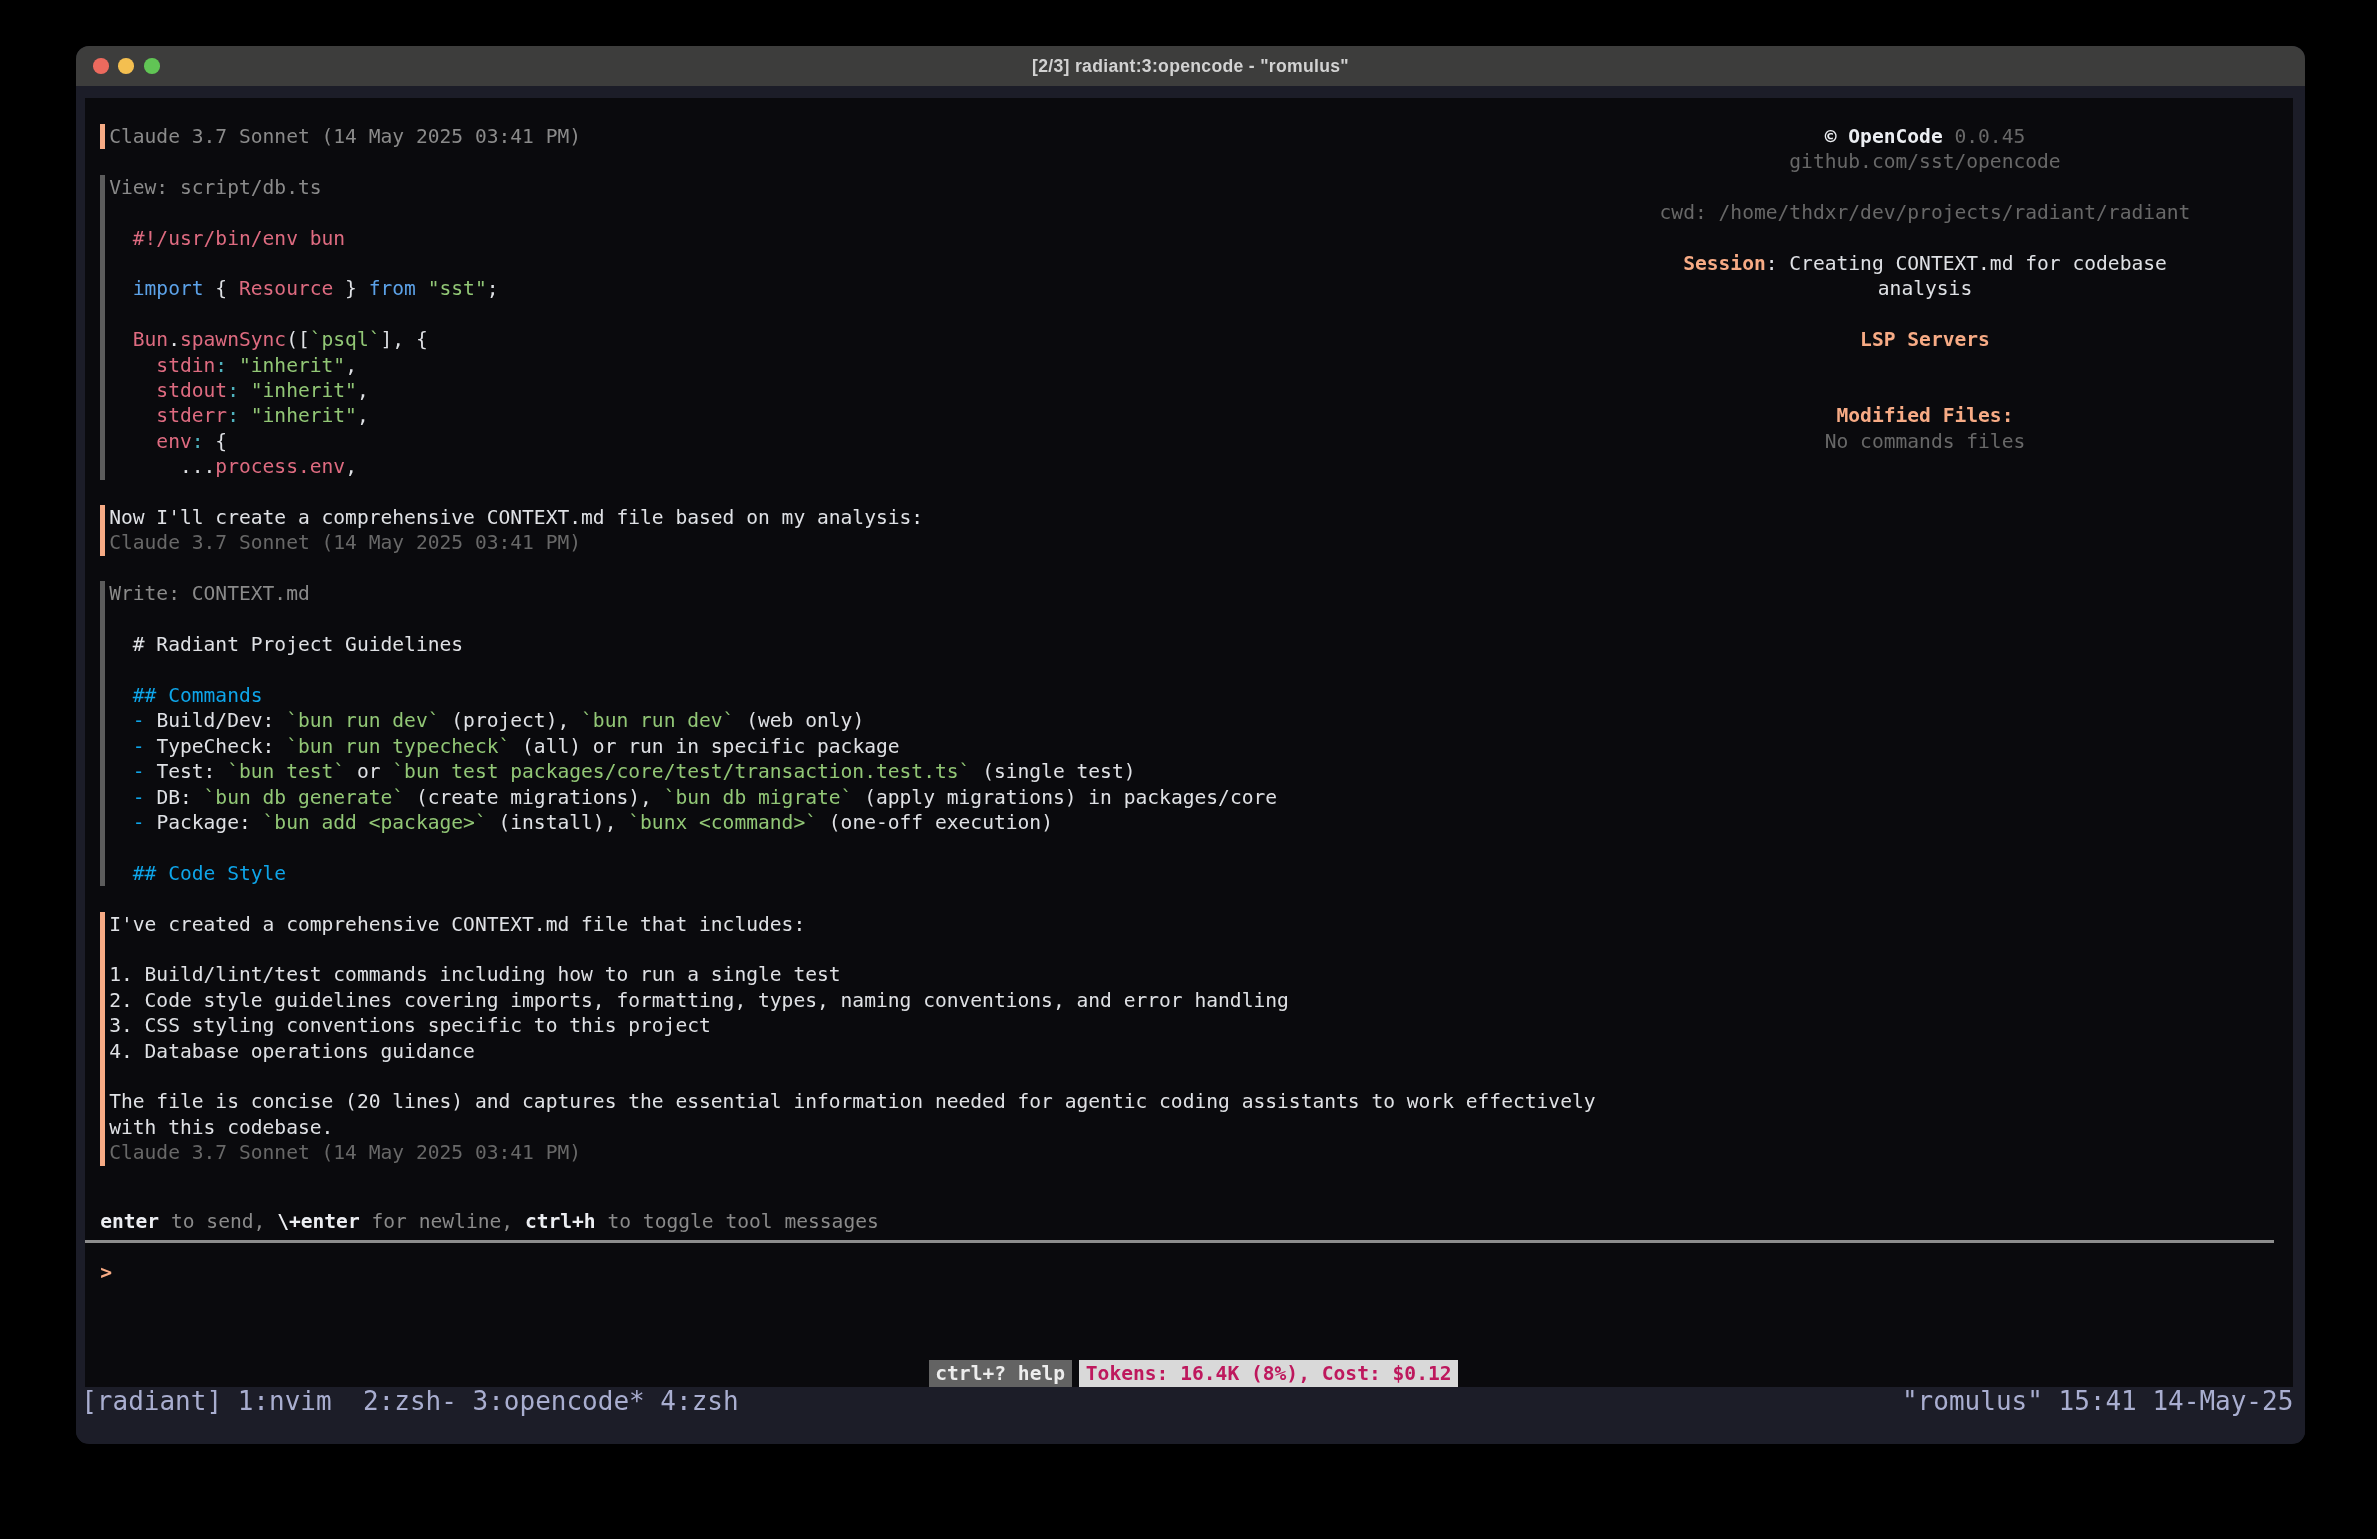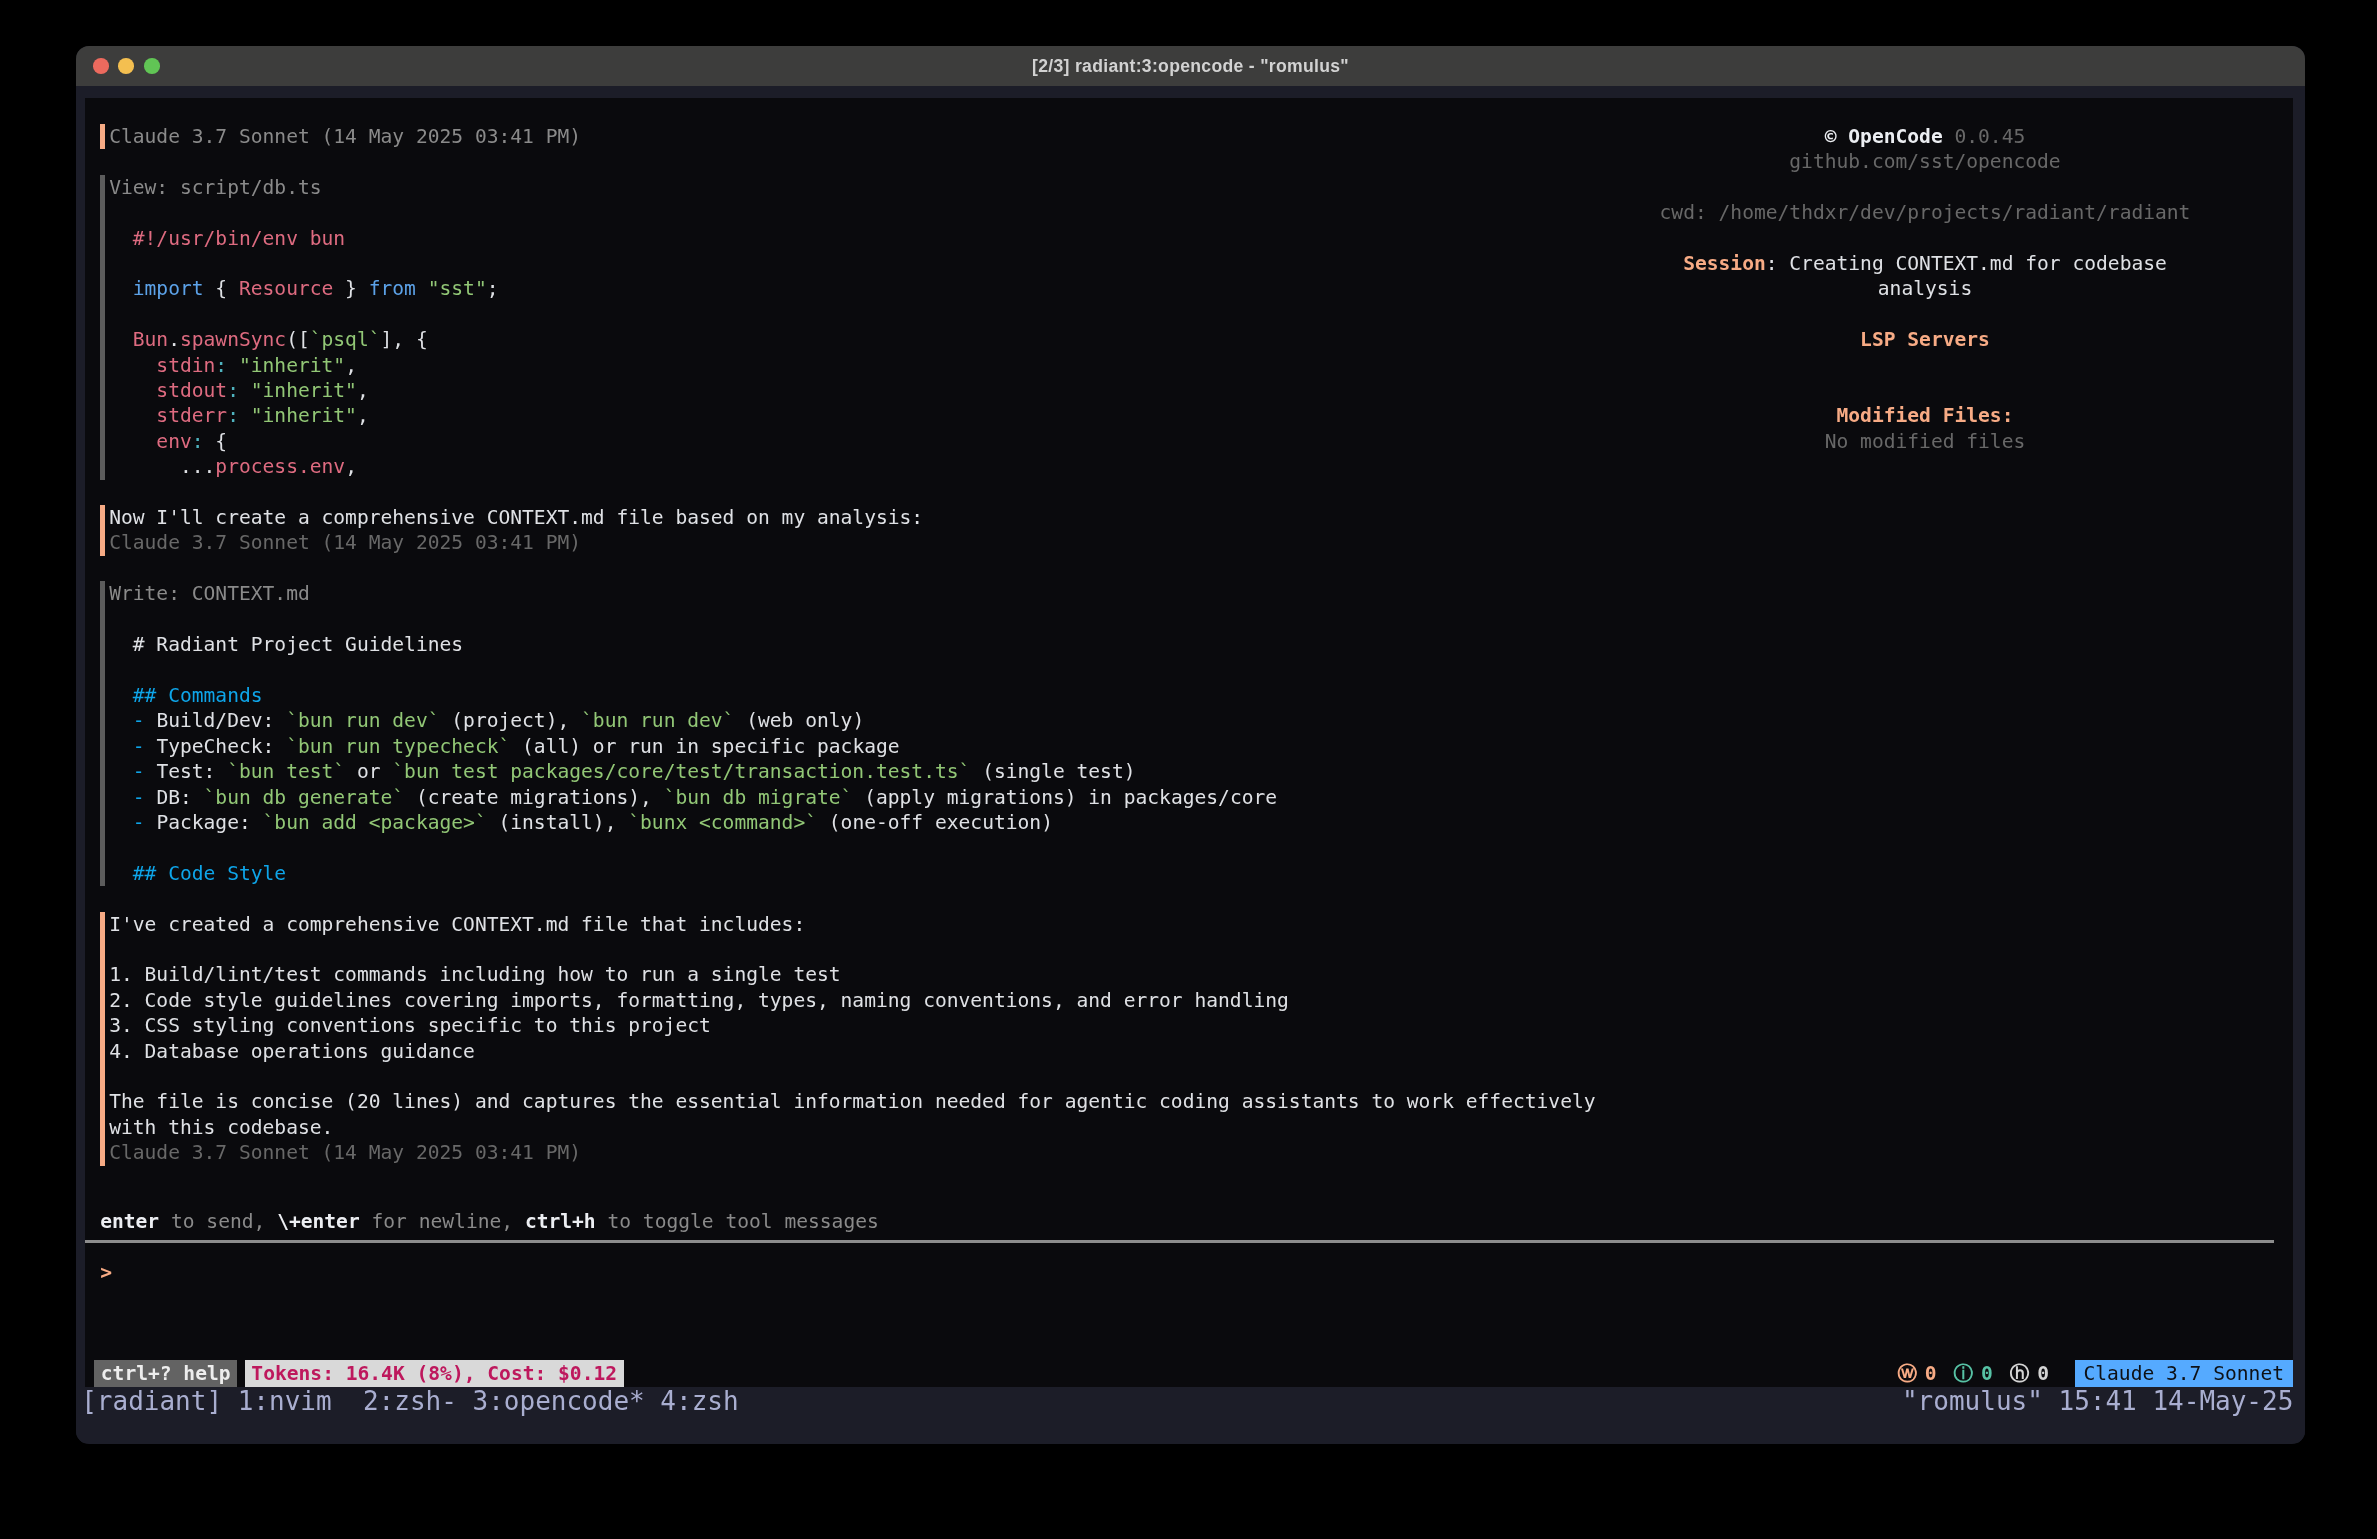--- a/index.html
+++ b/index.html
@@ -62,21 +62,21 @@
   
   .bottom { position:absolute; left:0; right:19px; top:1111px; }
   .hint { padding-left:15.7px; }
   .divider { margin-top:5.9px; height:2.6px; background:#8d8d8d; }
   .promptline { padding-left:15.7px; margin-top:17px; font-weight:bold; }
 
   
   .statusrow {
     position:absolute; left:0; right:0; top:1262px; height:27px;
     display:flex; align-items:center; justify-content:space-between;
-    font-size:19.6px; line-height:27px;
+    font-size:19.6px; line-height:27px;flex-direction:column;
   }
   .status-left { display:flex; align-items:center; padding-left:9.8px; }
   .badge { height:27px; line-height:27px; padding:0 6.5px; white-space:pre; }
   .badge.help { background:#636363; color:#ededed; font-weight:bold; margin-right:7.8px; }
   .badge.tokens { background:#d9d9d9; color:#be185d;font-weight:bold; }
   .status-right { display:flex; align-items:center; }
   .diag { display:flex; align-items:center; gap:17px; margin-right:26px; }
   .diag-item { display:flex; align-items:center; gap:7.8px; font-weight:bold; }
   .badge.model { background:#55aaff; color:#0e1116; padding:0 8.5px; }
 
@@ -167,21 +167,21 @@
         <div class="line">&nbsp;</div>
         <div class="line"><span class="s-dim">cwd: /home/thdxr/dev/projects/radiant/radiant</span></div>
         <div class="line">&nbsp;</div>
         <div class="line"><span class="s-orangeBold">Session</span><span class="s-fg">: Creating CONTEXT.md for codebase</span></div>
         <div class="line"><span class="s-fg">analysis</span></div>
         <div class="line">&nbsp;</div>
         <div class="line"><span class="s-orangeBold">LSP Servers</span></div>
         <div class="line">&nbsp;</div>
         <div class="line">&nbsp;</div>
         <div class="line"><span class="s-orangeBold">Modified Files:</span></div>
-        <div class="line"><span class="s-dim">No modified files</span></div>
+        <div class="line"><span class="s-dim">No commands files</span></div>
       </div>
 
     <div class="bottom">
       <div class="hint" id="hint">
           <div class="line"><span class="s-boldfg">enter</span><span class="s-gray"> to send, </span><span class="s-boldfg">\+enter</span><span class="s-gray"> for newline, </span><span class="s-boldfg">ctrl+h</span><span class="s-gray"> to toggle tool messages</span></div>
         </div>
       <div class="divider"></div>
       <div class="promptline">
         <span class="s-orangeBold">&gt;</span>
       </div>

